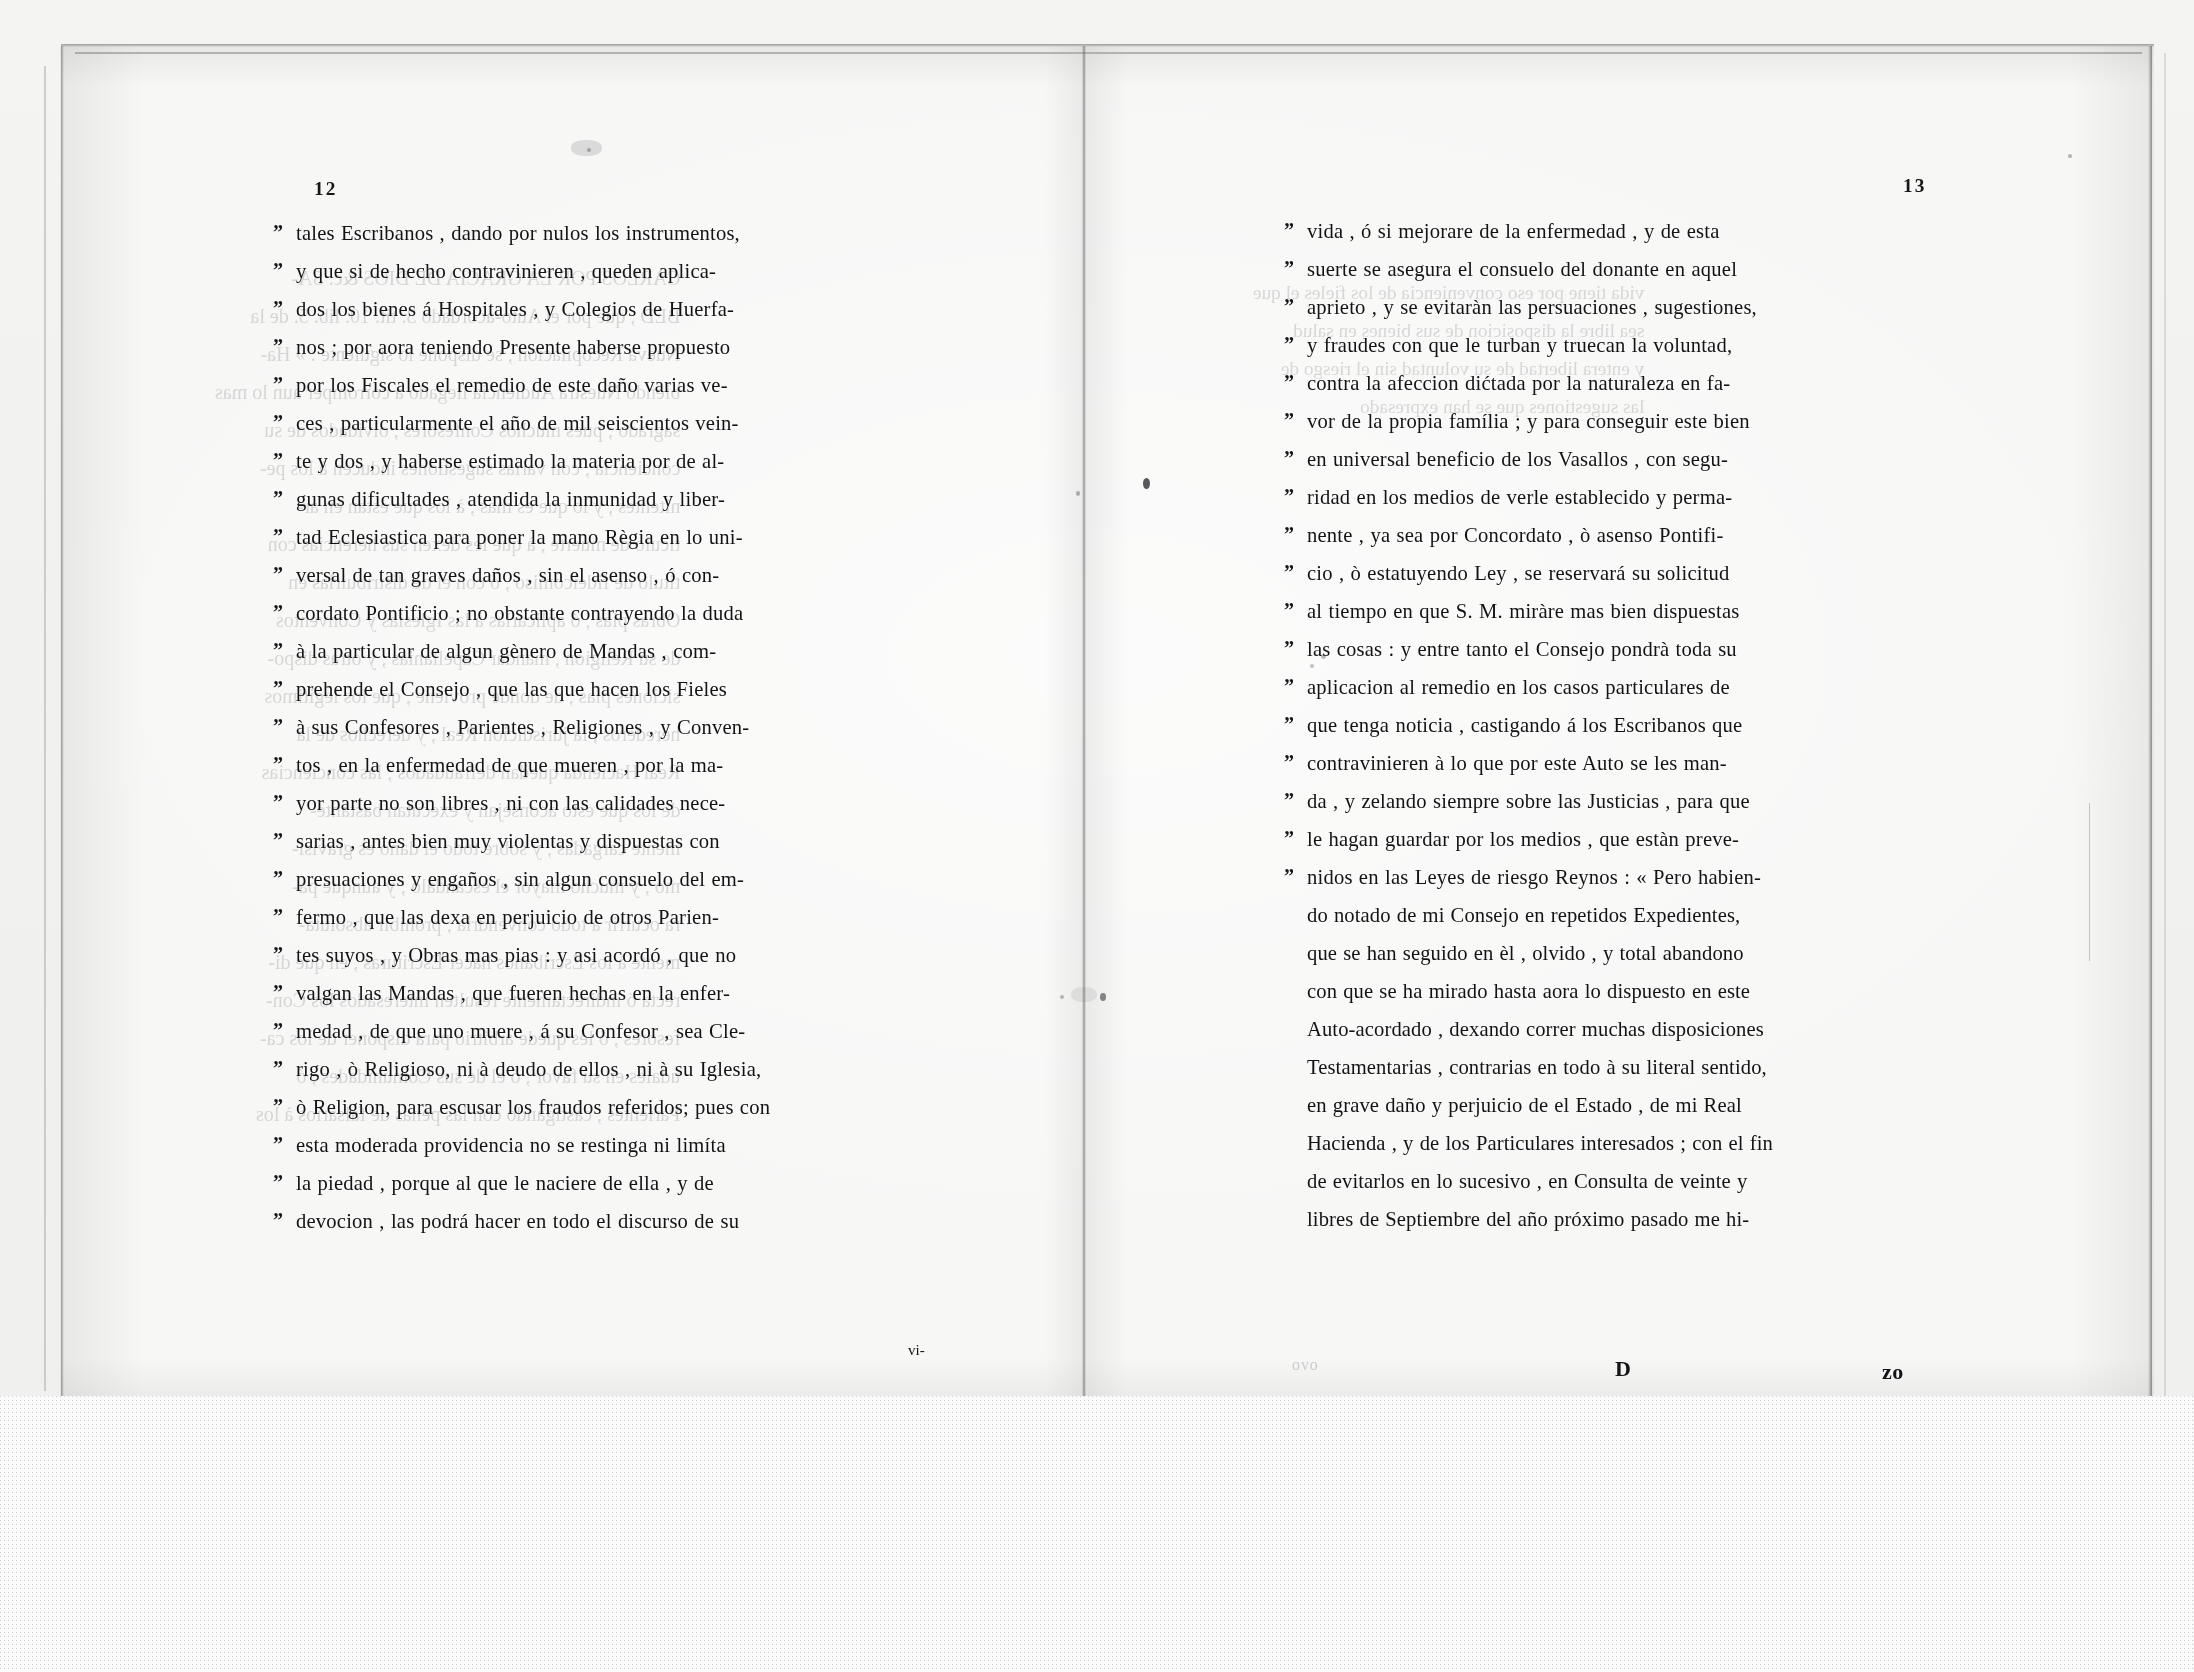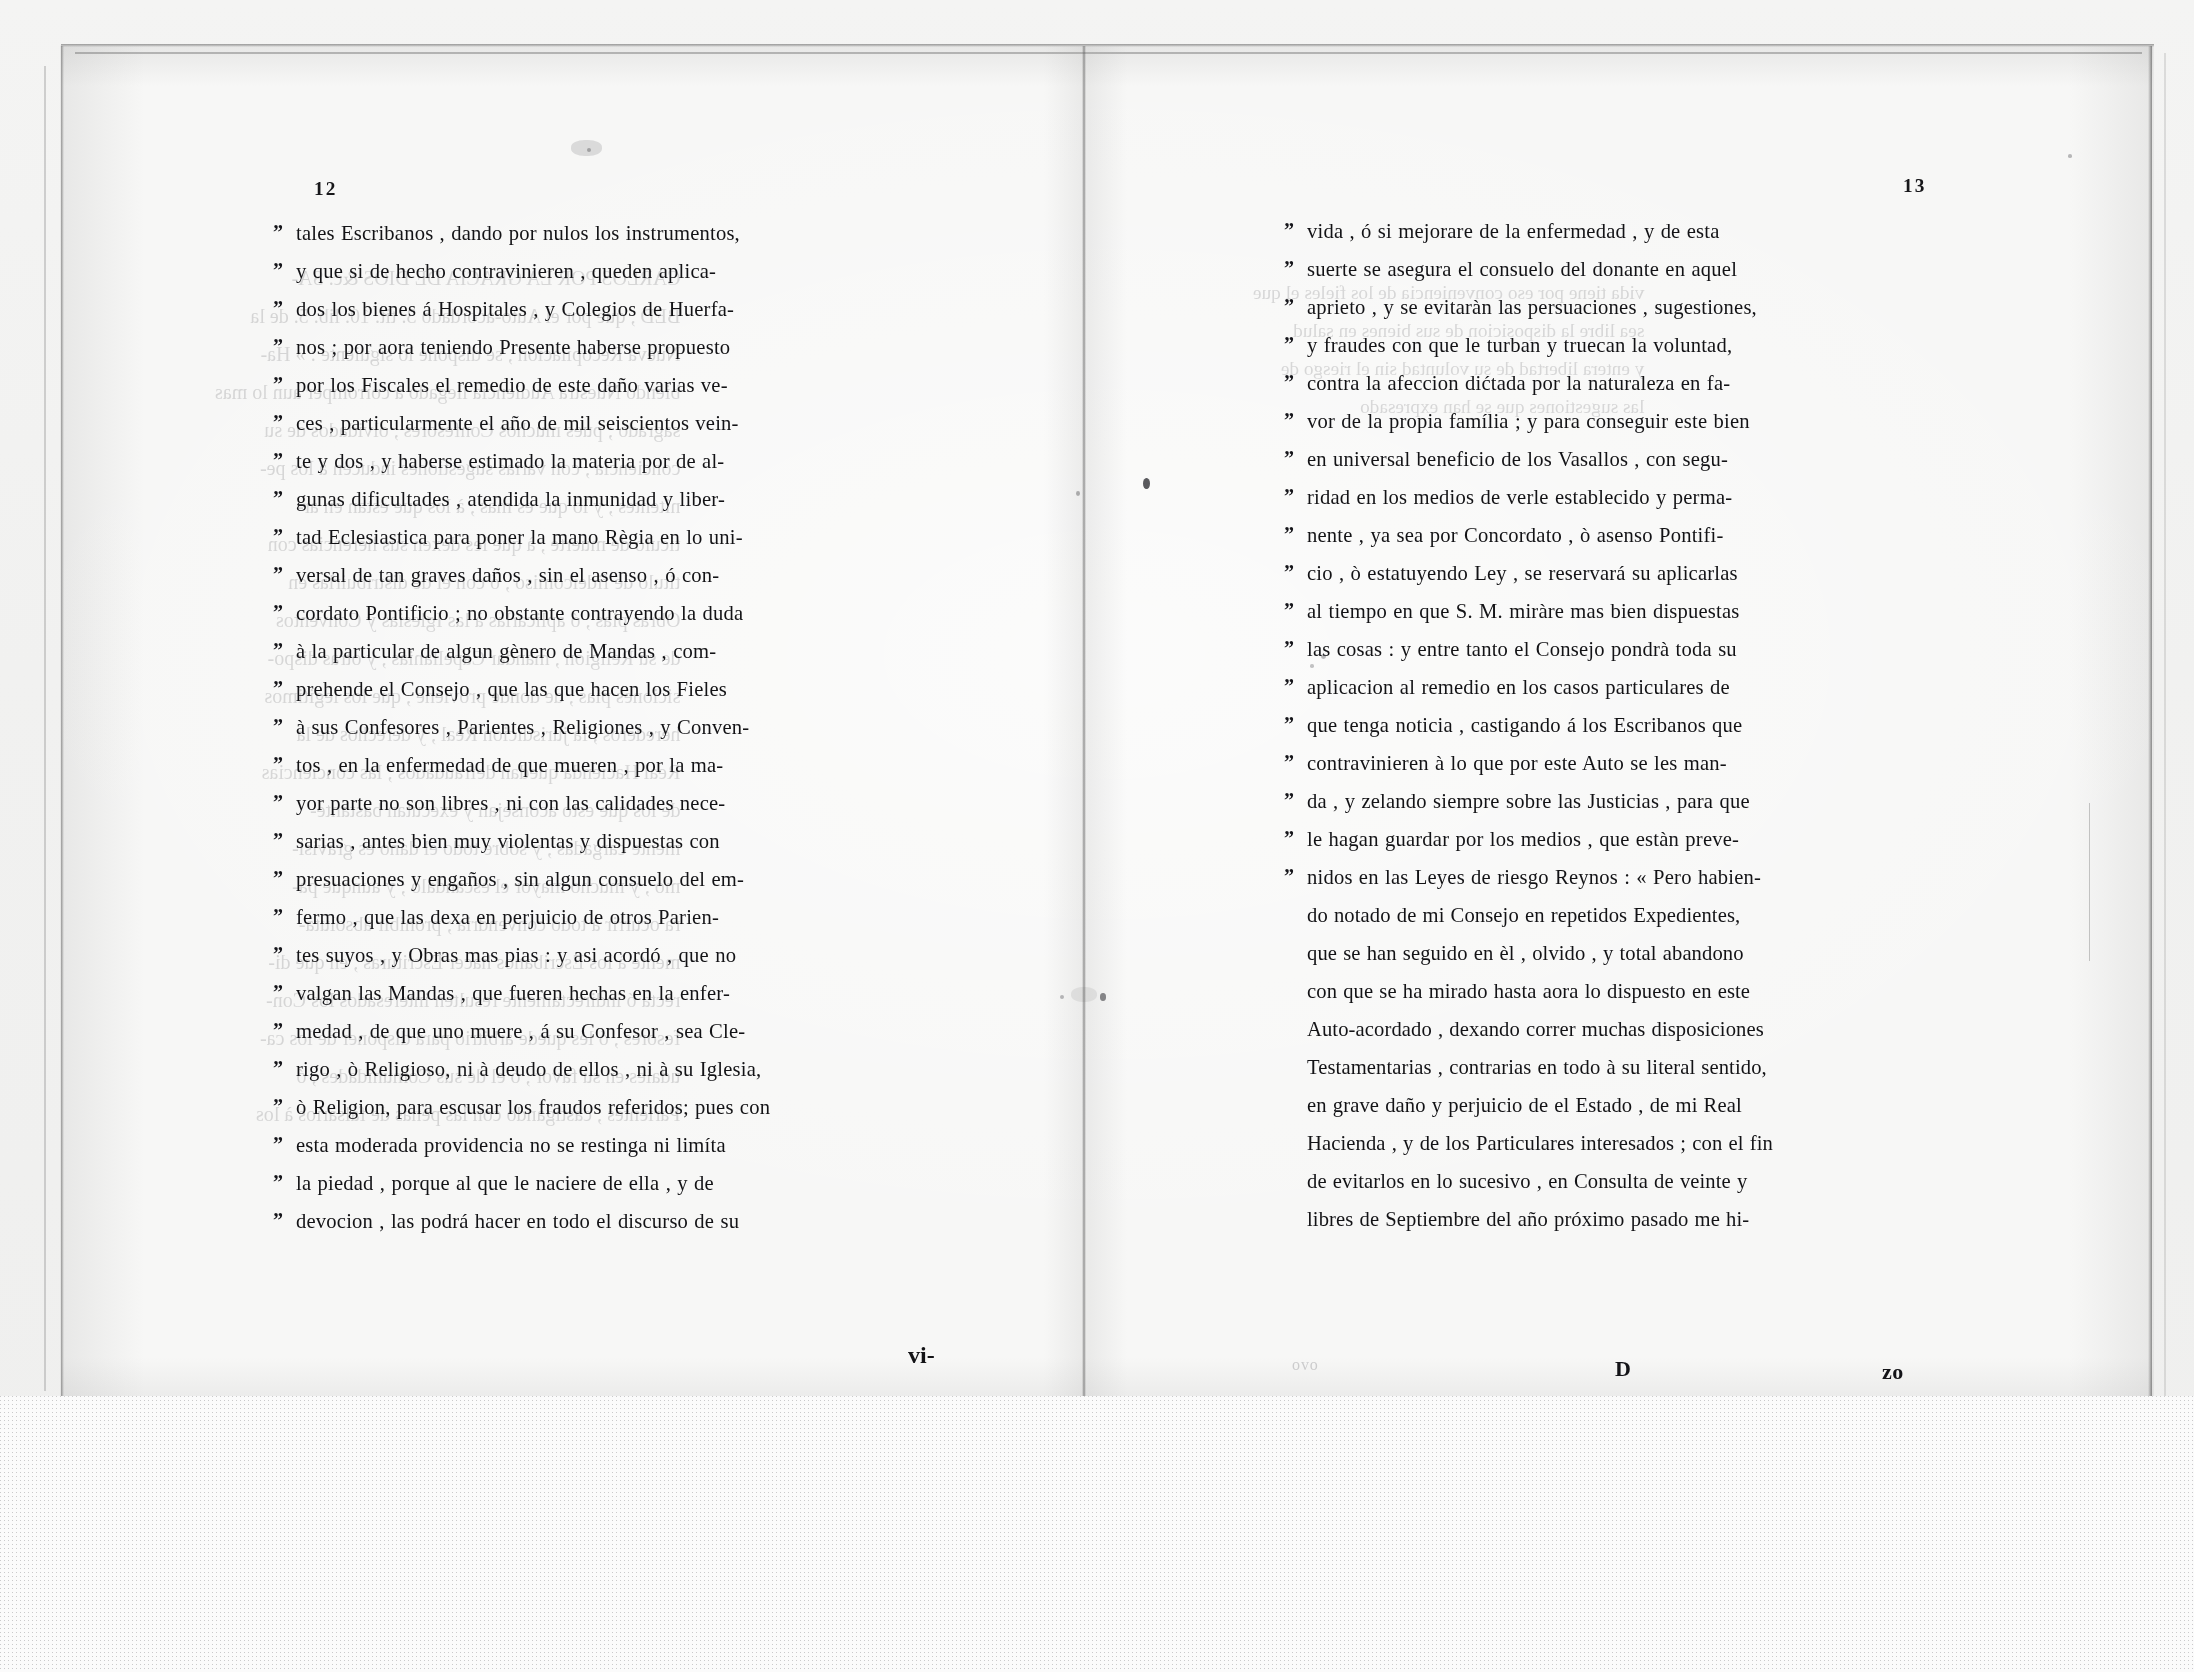--- a/index.html
+++ b/index.html
@@ -154,23 +154,22 @@
   .line .txt{
     display:inline-block;
     letter-spacing:0.1px;
     word-spacing:0.9px;
   }
   
   .line.j .txt{ letter-spacing:0.2px; }
 
   .catchword{
     position:absolute;
-    font-size:24px;
+    font-size:15px;
     color:#131316;
-    font-weight:bold;
   }
   .catchword.left-catch { left:847px; top:1296px; }
 
   .sig{
     position:absolute;
     font-size:22px;
     font-weight:700;
     color:#141418;
   }
   .sig.d-sig      { left:529px; top:1310px; }
@@ -412,21 +411,21 @@
       <div class="line j">
           <span class="mark">”</span>
           <span class="txt">ridad en los medios de verle establecido y perma-</span>
         </div>
       <div class="line j">
           <span class="mark">”</span>
           <span class="txt">nente , ya sea por Concordato , ò asenso Pontifi-</span>
         </div>
       <div class="line j">
           <span class="mark">”</span>
-          <span class="txt">cio , ò estatuyendo Ley , se reservará su aplicarlas</span>
+          <span class="txt">cio , ò estatuyendo Ley , se reservará su solicitud</span>
         </div>
       <div class="line j">
           <span class="mark">”</span>
           <span class="txt">al tiempo en que S. M. miràre mas bien dispuestas</span>
         </div>
       <div class="line j">
           <span class="mark">”</span>
           <span class="txt">las cosas : y entre tanto el Consejo pondrà toda su</span>
         </div>
       <div class="line j">

